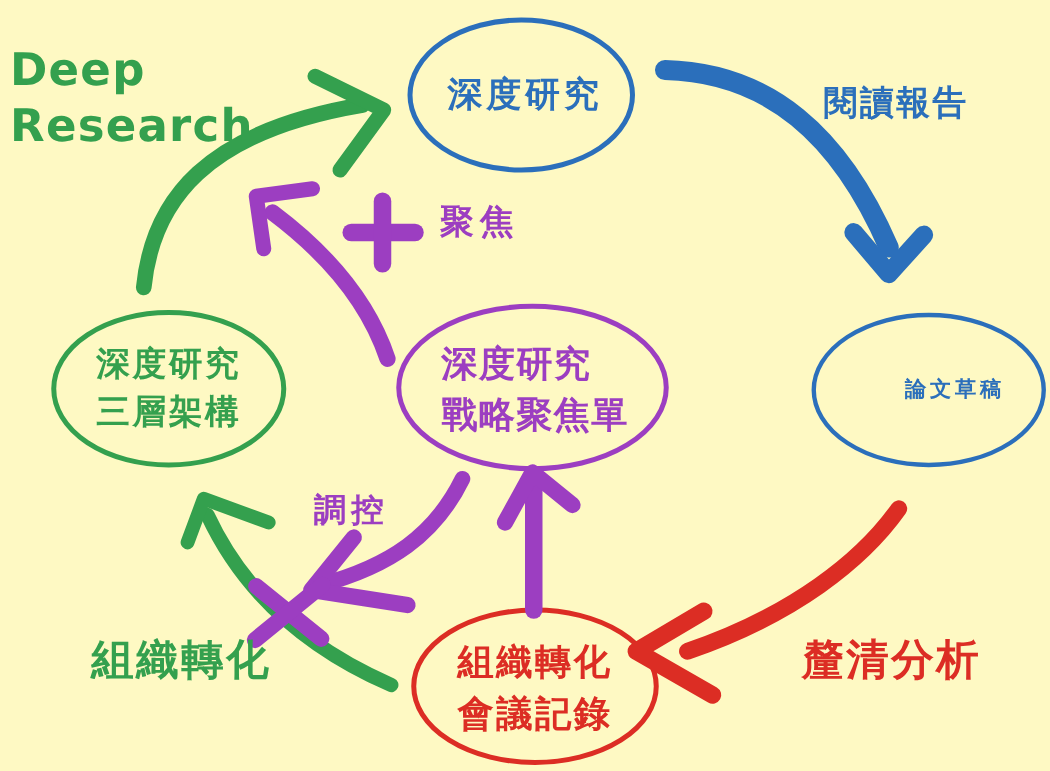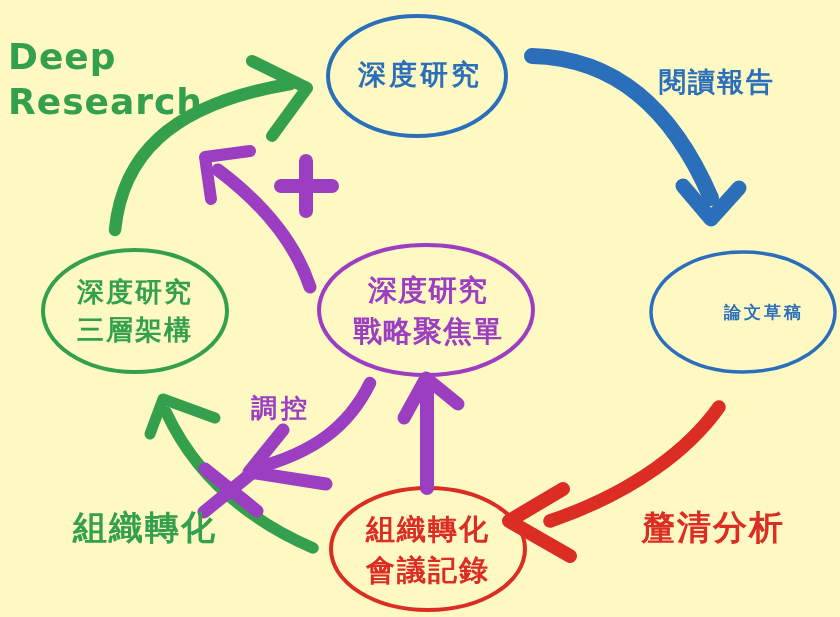--- a/index.html
+++ b/index.html
@@ -25,21 +25,20 @@
     font-family: "DejaVu Sans", "Liberation Sans", sans-serif;
   }
   .c-blue   { color: var(--blue); }
   .c-green  { color: var(--green); }
   .c-purple { color: var(--purple); }
   .c-red    { color: var(--red); }
 
   .node-label {
     position: absolute;
     transform: translate(-50%, -50%);
-    text-align: center;
     line-height: 1.4;
     font-weight: 600;
     white-space: nowrap;
   }
   .node-label span { display: block; }
 
   .annotation {
     position: absolute;
     left: 8px; top: 34px;
     font-size: 36px;
@@ -141,17 +140,18 @@
   <div class="node-label nl-draft c-blue">
     <span>論文草稿</span>
   </div>
 
   <div class="node-label nl-meeting c-red">
     <span>組織轉化</span>
     <span>會議記錄</span>
   </div>
 
   <div class="lbl lbl-read c-blue">閱讀報告</div>
+  <div class="lbl lbl-focus c-purple">聚焦</div>
   <div class="lbl lbl-regulate c-purple">調控</div>
   <div class="lbl lbl-clarify c-red">釐清分析</div>
   <div class="lbl lbl-org c-green">組織轉化</div>
 
 </div>
 
 </body></html>

